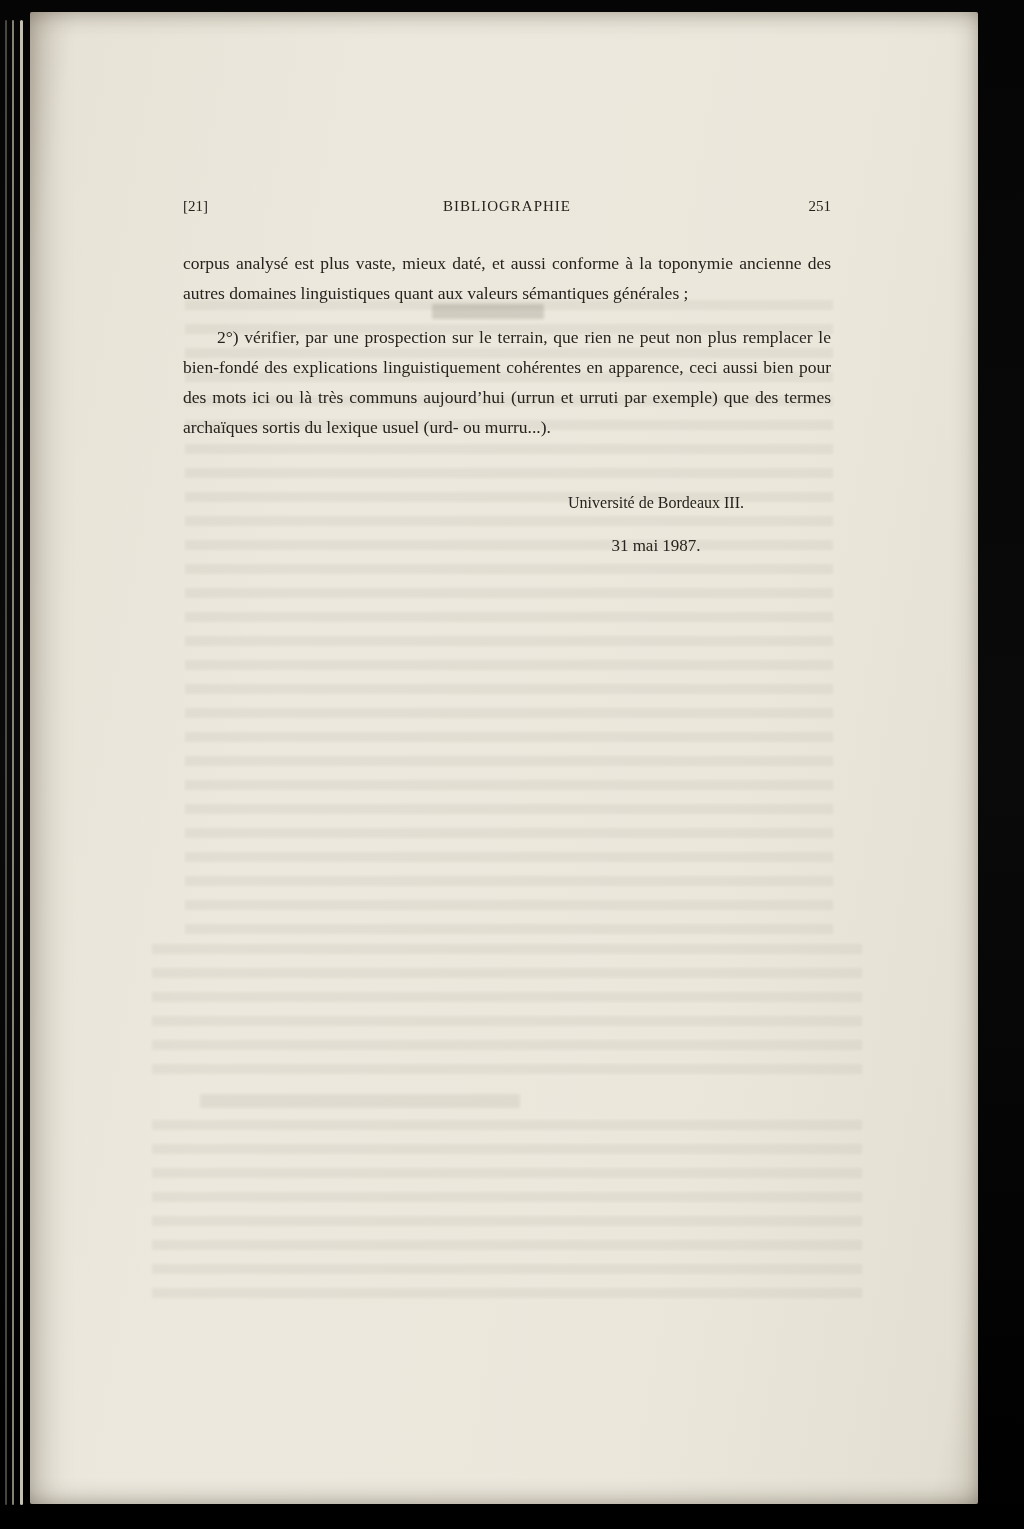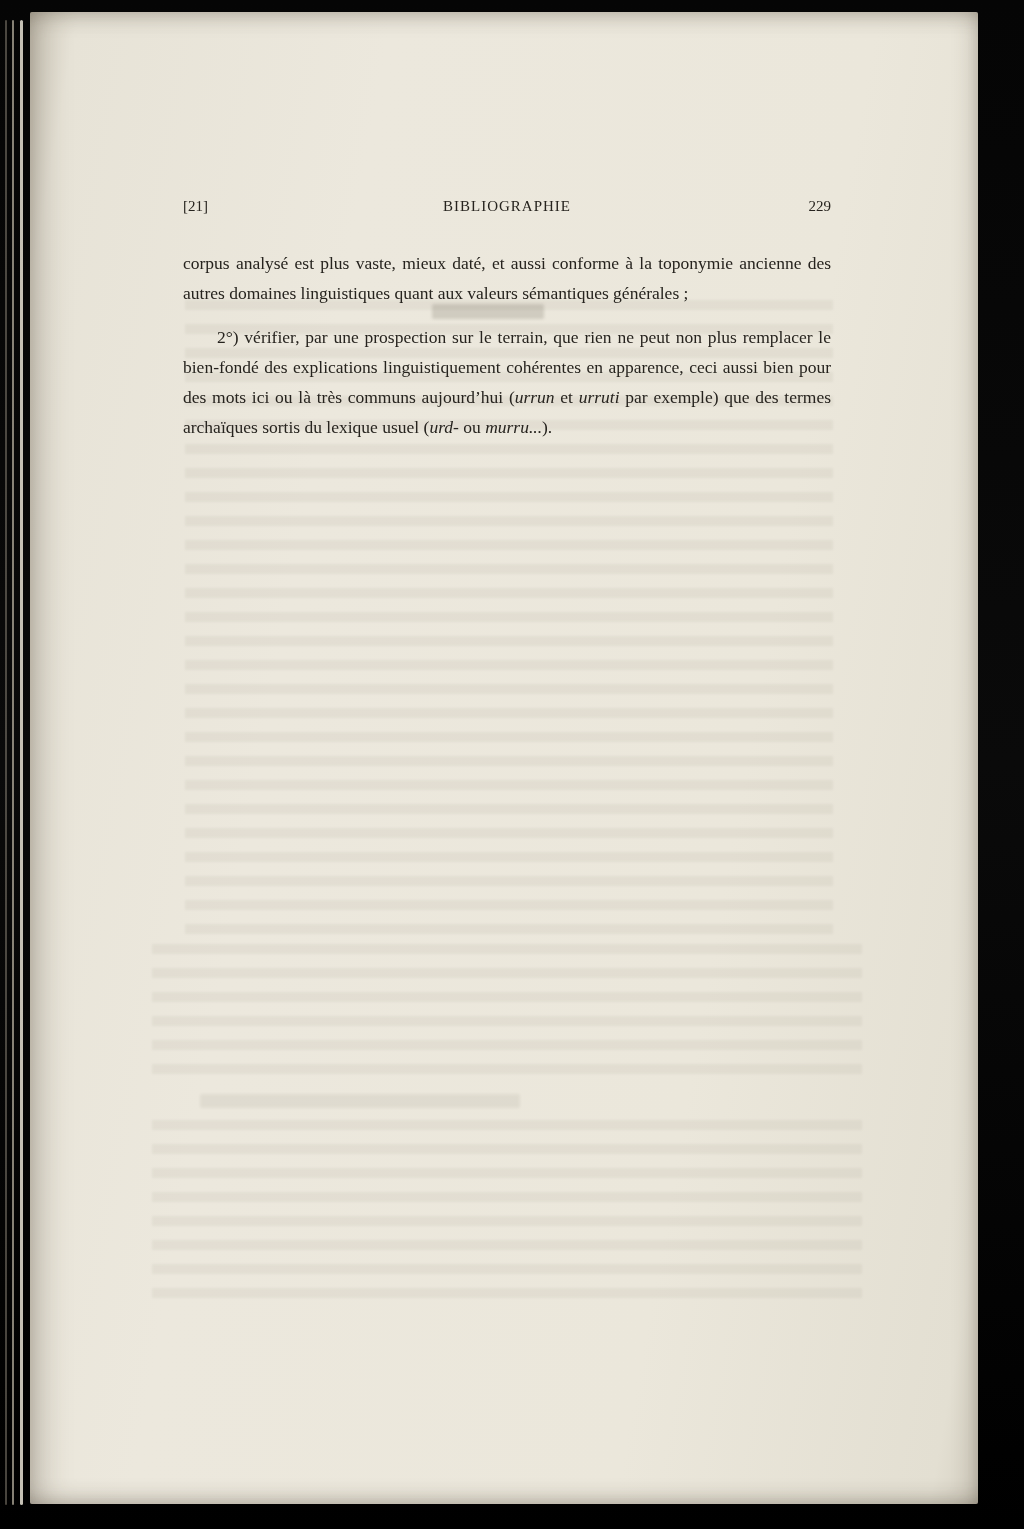--- a/index.html
+++ b/index.html
@@ -32,21 +32,21 @@
   }
 
   .text-col{position:absolute;left:153px;width:648px;color:#26231e;}
 
   .header-row{top:186px;display:flex;justify-content:space-between;align-items:flex-start;font-size:15px;}
   .h-center{position:absolute;left:50%;transform:translateX(-50%);letter-spacing:1px;font-size:15px;}
 
   .body-col{top:236px;font-size:17.5px;line-height:30px;text-align:justify;}
   .para{margin:0;}
   .p2{margin-top:14px;text-indent:34px;}
-  .it{font-style:italic;margin-top:32px;}
+  .it{margin-top:32px;}
 
   .signature{margin-top:46px;margin-left:300px;width:346px;text-align:center;}
   .sig-name{margin:0 0 15px 0;font-size:18px;}
   .sig-aff{margin:0 0 13px 0;font-size:16px;}
   .sig-date{margin:0;font-size:17px;}
 
   
   .bleed{
     position:absolute;
     background:repeating-linear-gradient(180deg,
@@ -82,28 +82,30 @@
 
     <div class="bleed bA"></div>
     <div class="bleed bB"></div>
     <div class="bleed-title bC"></div>
     <div class="bleed bD"></div>
     <div class="bleed-title bT"></div>
 
     <div class="text-col header-row">
       <span class="h-left">[21]</span>
       <span class="h-center">BIBLIOGRAPHIE</span>
-      <span class="h-right">229</span>
+      <span class="h-right">251</span>
     </div>
 
     <div class="text-col body-col">
 
       <p class="para p1">corpus analysé est plus vaste, mieux daté, et aussi conforme à la toponymie ancienne des autres domaines linguistiques quant aux valeurs sémantiques générales ;</p>
 
       <p class="para p2"><span>2°) vérifier, par une prospection sur le terrain, que rien ne peut non plus remplacer le bien-fondé des explications linguistiquement cohérentes en apparence, ceci aussi bien pour des mots ici ou là très communs aujourd’hui (</span><span class="it">urrun</span><span> et </span><span class="it">urruti</span><span> par exemple) que des termes archaïques sortis du lexique usuel (</span><span class="it">urd-</span><span> ou </span><span class="it">murru...</span><span>).</span></p>
 
       <div class="signature">
+        <p class="sig-aff">Université de Bordeaux III.</p>
+        <p class="sig-date">31 mai 1987.</p>
       </div>
 
     </div>
 
   </div>
 </div>
 
 </body></html>

